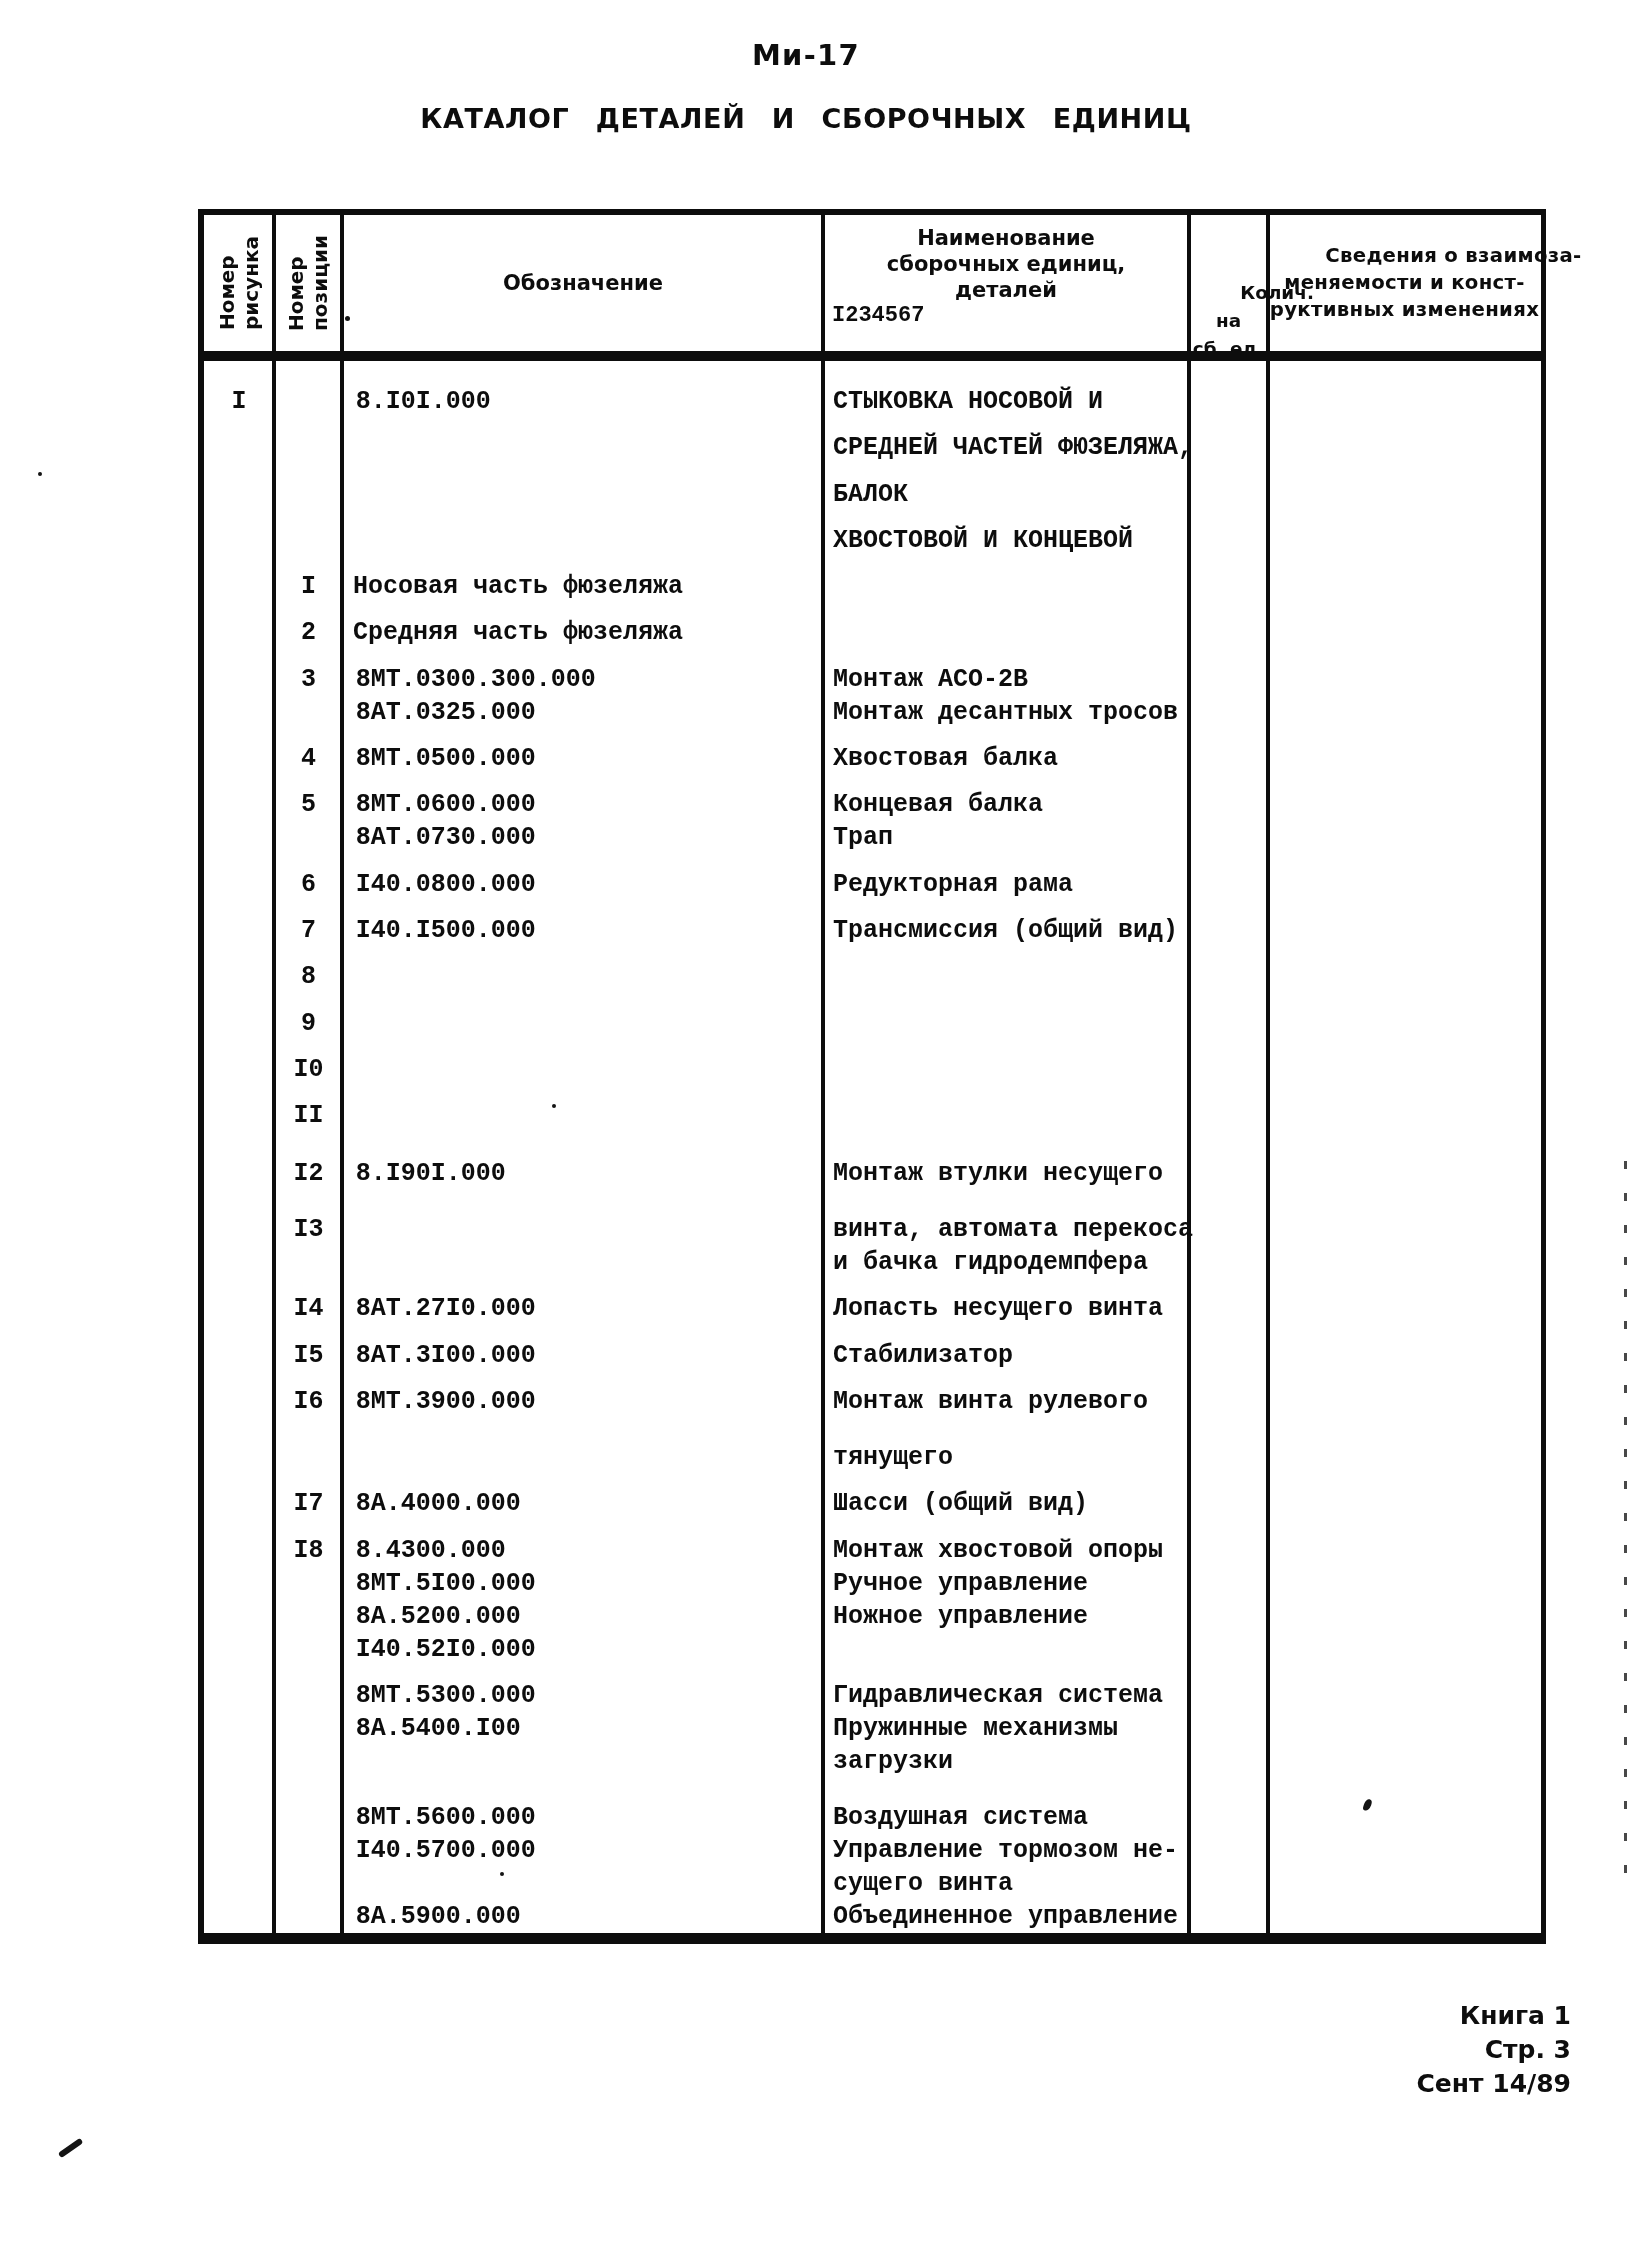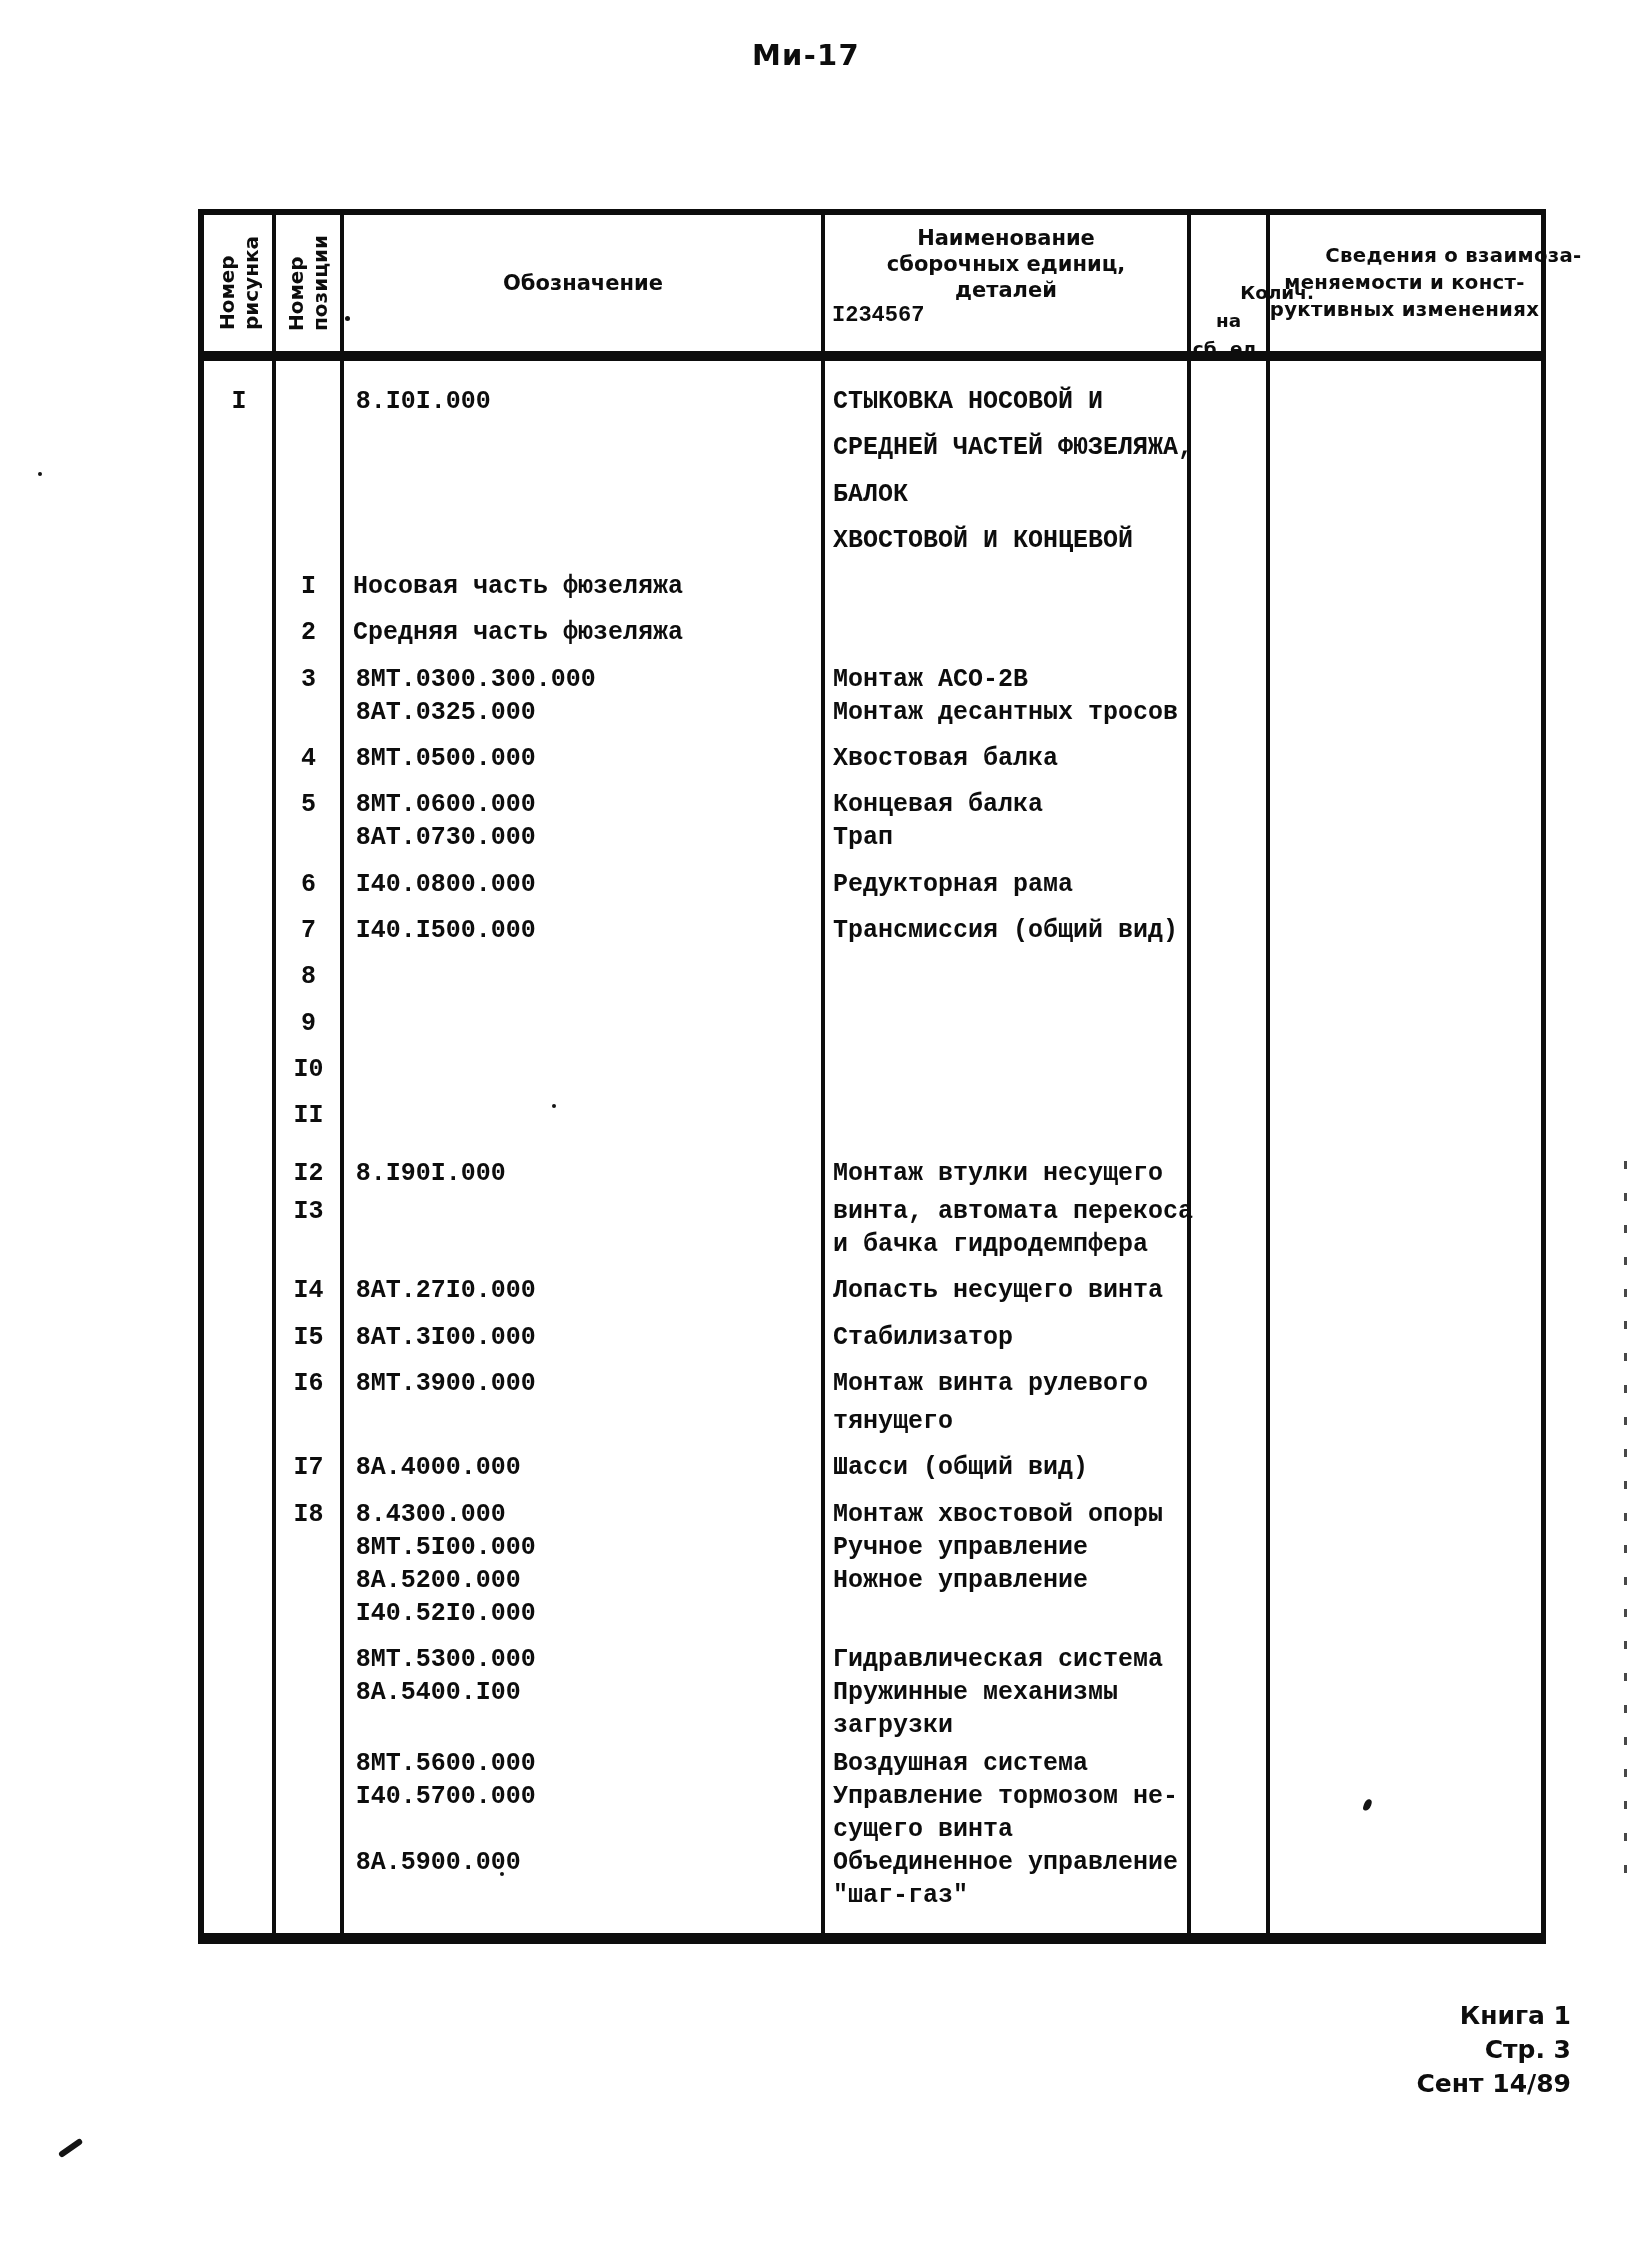--- a/index.html
+++ b/index.html
@@ -29,21 +29,21 @@
   .hc-name .lines{white-space:pre;}
   .name-ruler{text-align:left;padding-left:9px;
         font-family:"Liberation Mono","DejaVu Sans Mono",monospace;font-weight:bold;font-size:22px;}
   .hc-qty{width:79px;text-align:center;padding-top:36px;font-weight:bold;font-size:18.4px;line-height:28px;white-space:pre;}
   .hc-info{width:273px;text-align:center;font-weight:bold;font-size:19.7px;line-height:27px;white-space:pre;letter-spacing:0.3px;}
 
   
   .tbody{position:absolute;left:0;right:0;top:147px;bottom:0;padding-top:23px;overflow:hidden;}
   .row{display:flex;height:33px;}
   .row.gap{margin-top:13.3px}
-  .row.mid{margin-top:5px}
+  .row.mid{margin-top:23px}
   .row.big{margin-top:25px}
   .c{flex:none;height:33px;line-height:33px;white-space:pre;box-sizing:border-box;
      font-family:"Liberation Mono","DejaVu Sans Mono",monospace;font-weight:bold;font-size:25px;}
   .c.fig{width:70px;text-align:center;}
   .c.pos{width:69px;text-align:center;}
   .c.code{width:480px;padding-left:12.7px;}
   .c.name{width:366px;padding-left:10px;}
   .c.qty{width:79px;}
   .c.info{width:273px;}
 
@@ -63,20 +63,21 @@
        border-radius:3.8px;transform:rotate(-35deg);}
   .edge-noise{position:absolute;left:1624px;top:1161px;width:3.2px;height:723px;opacity:.8;
        background:repeating-linear-gradient(180deg,#1a1a1a 0 7.6px,transparent 7.6px 32px);}
 </style>
 </head>
 <body>
 
 <div class="page">
 
   <div class="title">Ми-17</div>
+  <div class="subtitle">КАТАЛОГ ДЕТАЛЕЙ И СБОРОЧНЫХ ЕДИНИЦ</div>
 
   <div class="tbl">
     <div class="vline v1"></div>
     <div class="vline v2"></div>
     <div class="vline v3"></div>
     <div class="vline v4"></div>
     <div class="vline v5"></div>
     <div class="hsep"></div>
 
     <div class="thead">

